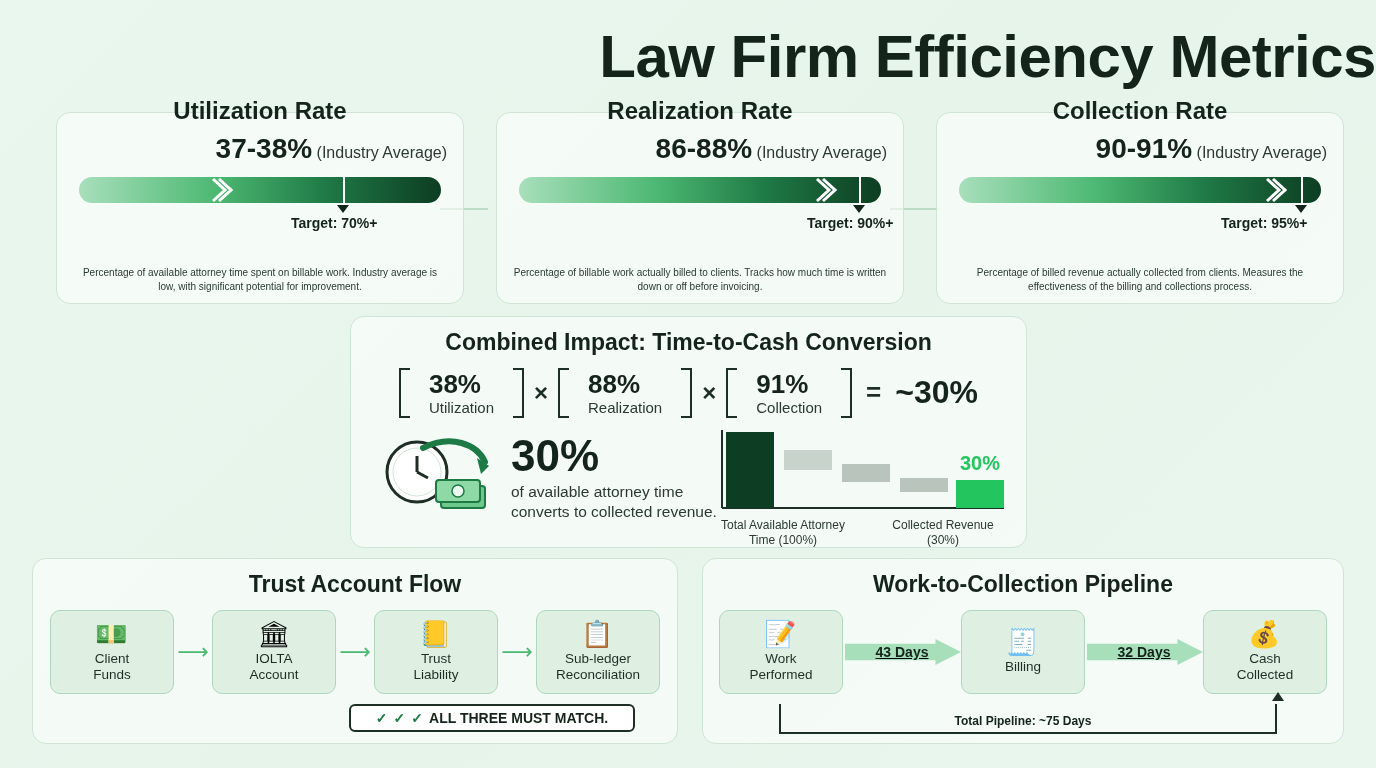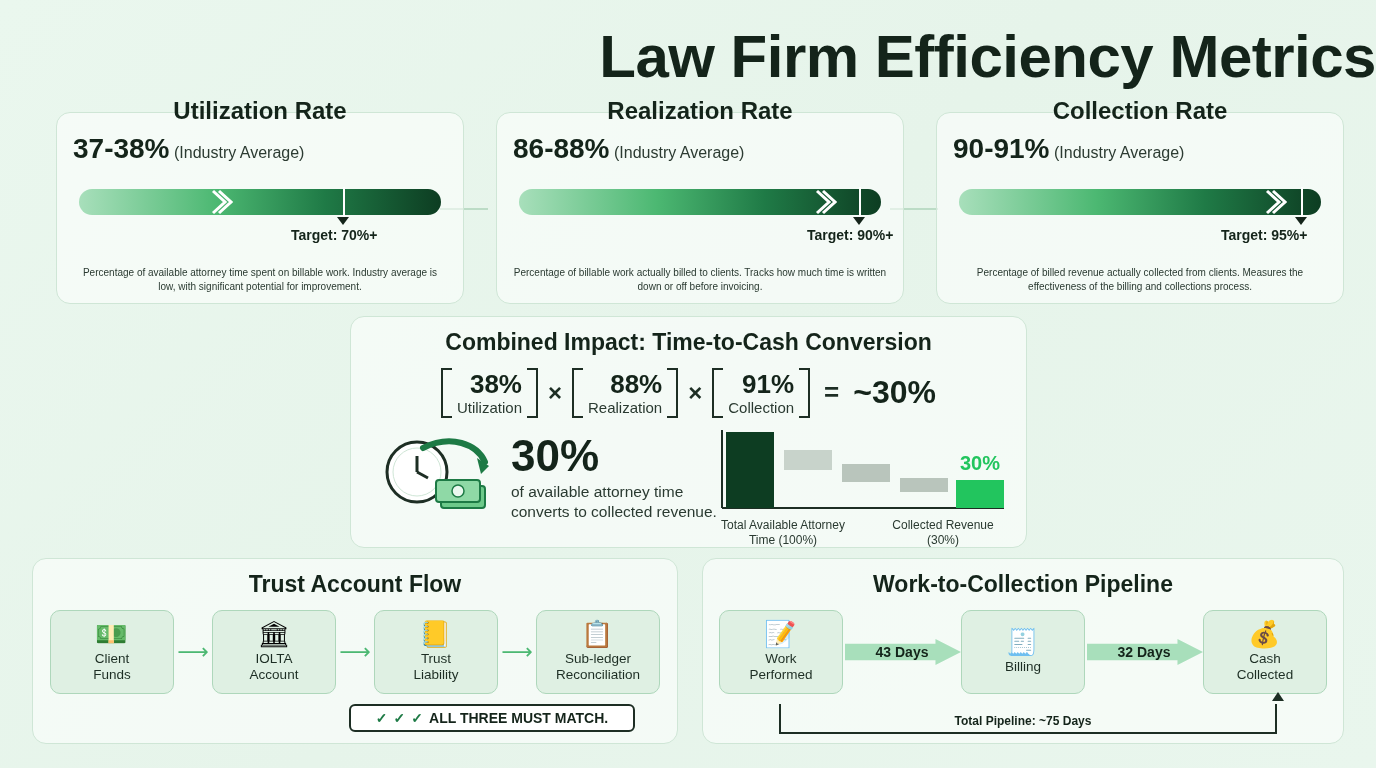--- a/index.html
+++ b/index.html
@@ -34,21 +34,21 @@
     border: 1px solid #cfe6d6;
     border-radius: 14px;
     padding: 14px 16px 12px 16px;
     position: relative;
   }
   .metric-title {
     text-align: center; font-size: 24px; font-weight: bold; color: #14241a;
     margin-top: -30px; margin-bottom: 8px;
   }
   .metric-value-line {
-    text-align: left; margin-bottom: 24px;
+    text-align: right; margin-bottom: 12px;
   }
   .metric-value {
     font-size: 28px; font-weight: bold; color: #14241a;
   }
   .metric-sub {
     font-size: 16px; color: #2c3b32;
   }
   .bar-wrap { position: relative; height: 40px; margin: 2px 6px; }
   .bar {
     position: relative; height: 26px; border-radius: 13px;
@@ -88,21 +88,21 @@
   }
   .combined-title {
     text-align: center; font-size: 23px; font-weight: bold; color: #14241a;
     margin-top: 12px;
   }
   .formula {
     display: flex; align-items: center; justify-content: center; gap: 8px;
     margin-top: 12px;
   }
   .bracket-box {
-    position: relative; padding: 2px 16px; text-align: right;
+    position: relative; padding: 2px 30px; text-align: left;
   }
   .bracket-box::before, .bracket-box::after {
     content: ""; position: absolute; top: 0; bottom: 0; width: 9px;
     border-top: 2px solid #1d2e24; border-bottom: 2px solid #1d2e24;
   }
   .bracket-box::before { left: 0; border-left: 2px solid #1d2e24; }
   .bracket-box::after { right: 0; border-right: 2px solid #1d2e24; }
   .bk-val { font-size: 26px; font-weight: bold; color: #14241a; line-height: 1.1; }
   .bk-lbl { font-size: 15px; color: #2a3a31; }
   .op { font-size: 24px; color: #1d2e24; font-weight: bold; padding: 0 2px;}
@@ -137,21 +137,21 @@
   .node {
     width: 124px; height: 84px;
     background: #dff0e3; border: 1px solid #aed7bb; border-radius: 10px;
     display: flex; flex-direction: column; align-items: center; justify-content: center;
     text-align: center;
   }
   .node .ic { font-size: 26px; line-height: 1; margin-bottom: 4px; }
   .node .nl { font-size: 13.5px; color: #1d2e24; line-height: 1.2; }
   .arrow-sm { width: 38px; text-align: center; color: #4cb872; font-size: 22px; }
   .arrow-lbl {
-    width: 118px; position: relative; text-align: center;
+    width: 118px; position: relative; text-align: center; text-decoration: underline;
   }
   .arrow-lbl .lbl { font-size: 14px; font-weight: bold; color: #14241a; position: relative; z-index: 2; }
   .arrow-band {
     position: absolute; left: 2px; right: 0; top: 50%; transform: translateY(-50%);
     height: 26px; background: #a8dfbb; clip-path: polygon(0 18%, 78% 18%, 78% 0, 100% 50%, 78% 100%, 78% 82%, 0 82%);
     z-index: 1;
   }
   .match-banner {
     margin: 10px auto 0 auto; width: 286px;
     background: #ffffff; border: 2px solid #1d2e24; border-radius: 6px;

